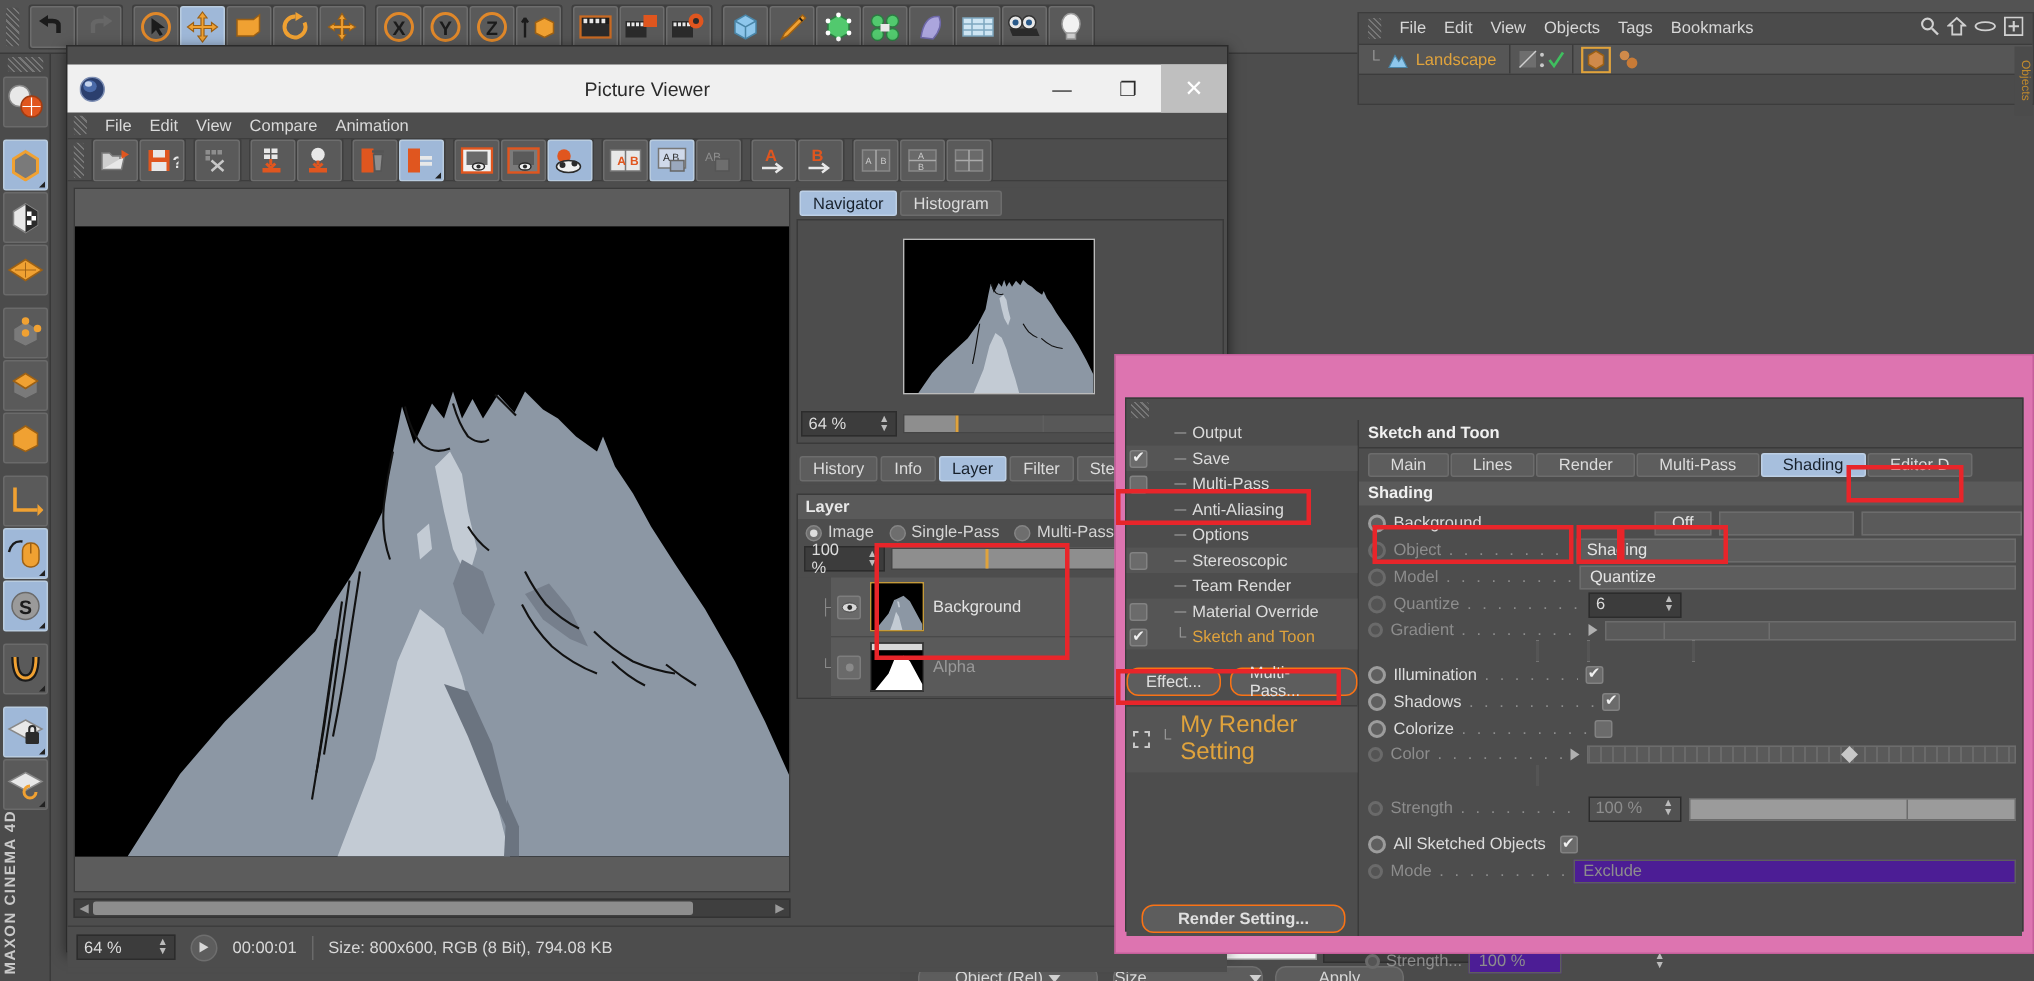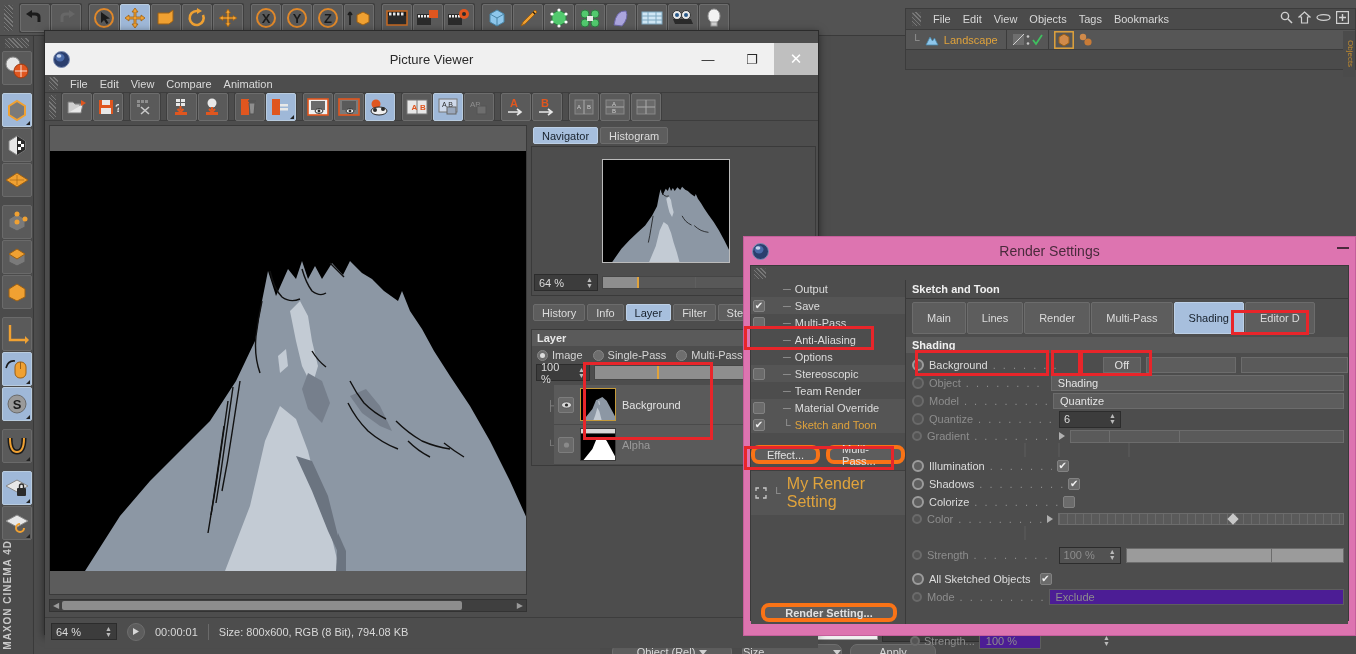--- a/index.html
+++ b/index.html
@@ -245,36 +245,36 @@
     border-radius: 2px; display: inline-flex; align-items: center; justify-content: center;
     font-size: 10px; color: #f0f0f0; line-height: 1; flex: none;
   }
   .chk.blank { color: transparent; }
   .chk.none { visibility: hidden; }
   .tree-label { font-size: 11px; color: #dcdcdc; }
   .tree-label.orange { color: #e0a33c; }
   .tree-branch { color: #9a9a9a; font-size: 11px; margin-left: 14px; }
   #rs-left-btns { display: flex; gap: 6px; justify-content: center; margin-top: 12px; }
   .pillbtn {
-    background: #5d5d5d; border: 4px solid #f97316; border-radius: 8px;
+    background: #5d5d5d; border: 1px solid #f97316; border-radius: 8px;
     height: 19px; padding: 0 12px; display: flex; align-items: center;
     font-size: 11px; color: #e0e0e0;
   }
   #rs-preset-row {
     display: flex; align-items: center; gap: 6px; padding: 4px 4px;
     background: #555; margin-top: 6px; border-top: 1px solid #3f3f3f;
   }
   #rs-rendersetting-btn { position: absolute; left: 10px; bottom: 2px; width: 136px; justify-content: center; font-weight: bold; }
 
   #rs-right .panel-title {
     background: #4d4d4d; color: #f0f0f0; font-weight: bold; font-size: 11px;
     padding: 3px 6px; border-bottom: 1px solid #3a3a3a;
   }
   #rs-tabs { display: flex; gap: 1px; padding: 3px 0 3px 6px; }
-  #rs-tabs .tab { height: 32px; padding: 0 14px; }
+  #rs-tabs .tab { height: 16px; padding: 0 14px; }
   .prop-head {
     background: #5a5a5a; color: #f0f0f0; font-weight: bold; font-size: 11px;
     padding: 2px 6px;
   }
   .prow { display: flex; align-items: center; height: 18px; padding-left: 6px; gap: 5px; position: relative; }
   .pcircle {
     width: 12px; height: 12px; border-radius: 50%; background: #5f5f5f;
     border: 2px solid #9c9c9c; flex: none;
   }
   .pcircle.dim { border-color: #6a6a6a; background: #545454; }
@@ -1010,32 +1010,20 @@
             </svg>
         </div>
         <span style="font-size:11px;color:#d8d8d8">00:00:01</span>
         <div class="divider"></div>
         <span style="font-size:11px;color:#d8d8d8">Size: 800x600, RGB (8 Bit), 794.08 KB</span>
       </div>
     </div>
   </div>
 
   <div id="rs" class="abs">
-    <div id="rs-title">
-      <span style="margin-left:8px">
-        <svg width="17" height="17" viewBox="0 0 17 17">
-            <circle cx="8.5" cy="8.5" r="8" fill="#2b3f6e"></circle>
-            <circle cx="8.5" cy="8.5" r="8" fill="none" stroke="#7e8fb4"></circle>
-            <ellipse cx="7" cy="6.5" rx="4.5" ry="4" fill="#4a6aa8"></ellipse>
-            <ellipse cx="6" cy="5" rx="2.4" ry="1.8" fill="#c3d2ec"></ellipse>
-          </svg>
-      </span>
-      <span class="txt">Render Settings</span>
-      <div id="rs-min"></div>
-    </div>
 
     <div id="rs-inner">
       <div id="rs-gripbar">
         <div class="grip" style="height:11px;width:12px"></div>
       </div>
 
       <div id="rs-cols">
 
         <div id="rs-left">
 

